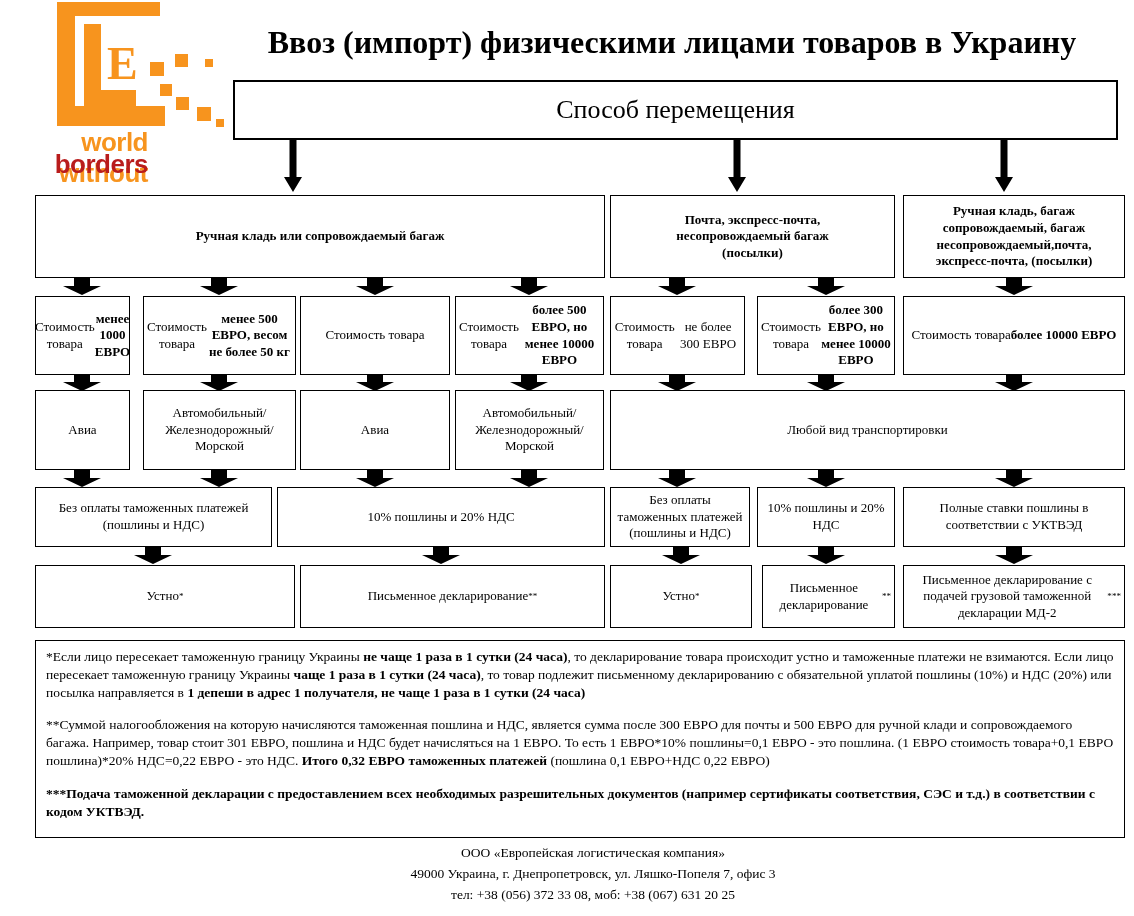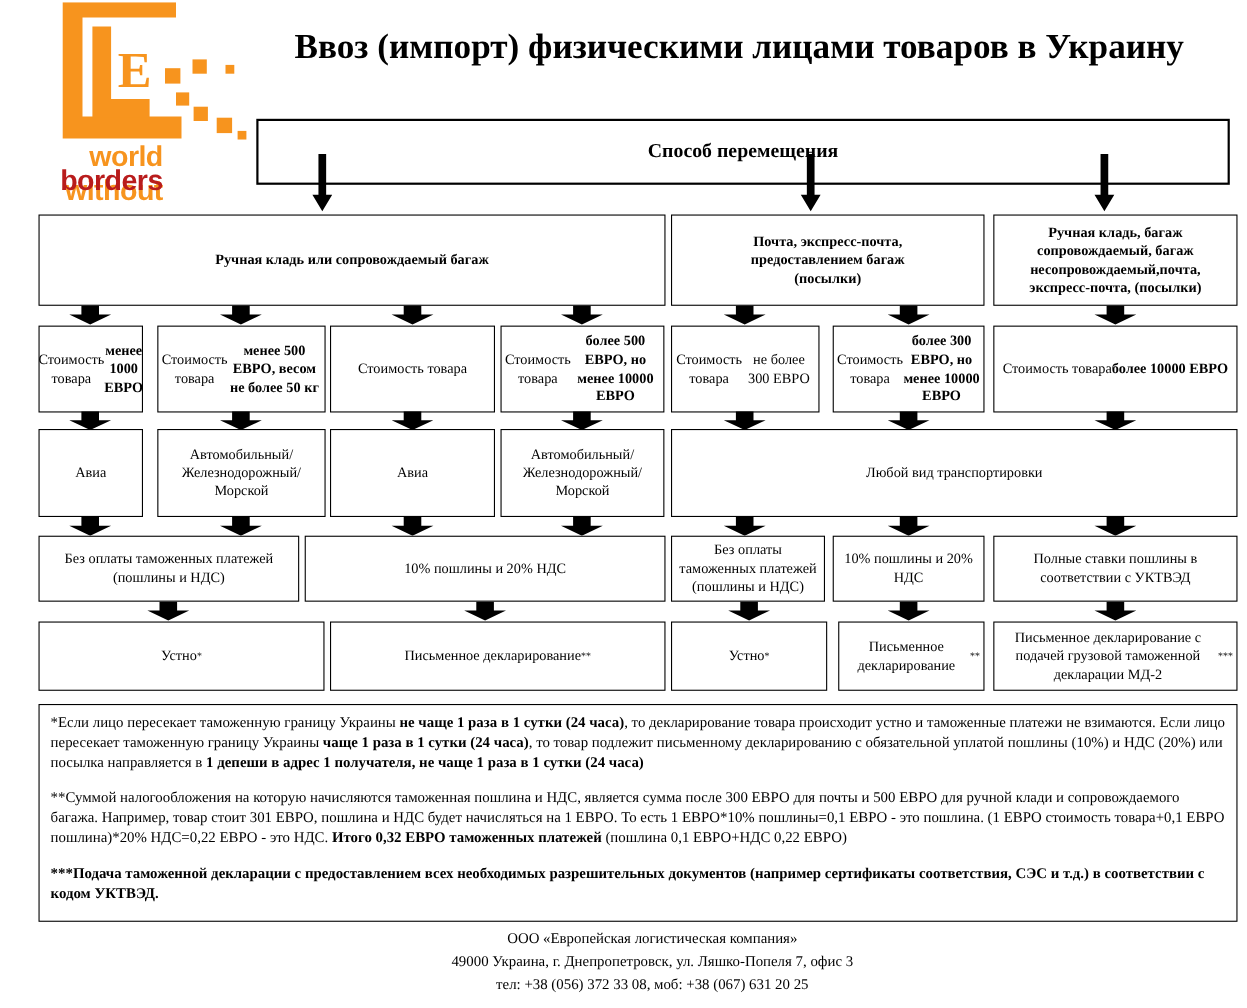--- a/index.html
+++ b/index.html
@@ -3,21 +3,21 @@
 <meta charset="utf-8">
 <style>
   html,body{margin:0;padding:0;background:#fff;}
   .page{position:relative;width:1134px;height:916px;background:#fff;overflow:hidden;
         font-family:"Liberation Serif",serif;color:#000;}
   .title{position:absolute;left:212px;top:24px;width:920px;text-align:center;
          font-size:32px;font-weight:bold;}
   .box{position:absolute;box-sizing:border-box;border:1.5px solid #000;background:#fff;
        display:flex;align-items:center;justify-content:center;text-align:center;
        font-size:13px;line-height:1.28;padding:3px;white-space:pre-line;}
-  .box.hdr{font-size:18px;font-weight:bold;border-width:2px;margin-top:28px;}
+  .box.hdr{font-size:26px;font-weight:normal;border-width:2px;}
   .box.bold{font-weight:bold;}
   .ar{position:absolute;overflow:visible;}
   sup{font-size:0.7em;}
   .logo-svg{position:absolute;left:45px;top:2px;}
   .tagline{position:absolute;text-align:right;font-family:"Liberation Sans",sans-serif;
            font-weight:bold;font-size:26px;letter-spacing:-0.5px;}
   .notes{position:absolute;left:35px;top:640px;width:1090px;height:198px;
          box-sizing:border-box;border:1.5px solid #000;padding:7px 10px;}
   .notes p{margin:0 0 15px 0;font-size:13.5px;line-height:1.32;text-align:left;}
   .notes p:last-child{margin-bottom:0;}
@@ -64,21 +64,21 @@
     </svg>
   <svg class="ar" style="left:728px;top:140px" width="18" height="52" viewBox="0 0 18 52">
       <use href="#arw-l"></use>
     </svg>
   <svg class="ar" style="left:995px;top:140px" width="18" height="52" viewBox="0 0 18 52">
       <use href="#arw-l"></use>
     </svg>
 
   <div class="box bold" style="left:35px;top:195px;width:570px;height:83px">Ручная кладь или сопровождаемый багаж</div>
   <div class="box bold" style="left:610px;top:195px;width:285px;height:83px">Почта, экспресс-почта,
-предоставлением багаж
+несопровождаемый багаж
 (посылки)</div>
   <div class="box bold" style="left:903px;top:195px;width:222px;height:83px">Ручная кладь, багаж
 сопровождаемый, багаж
 несопровождаемый,почта,
 экспресс-почта, (посылки)</div>
 
   <svg class="ar" style="left:63px;top:278px" width="38" height="17" viewBox="0 0 38 17">
       <use href="#arw-s"></use>
     </svg>
   <svg class="ar" style="left:200px;top:278px" width="38" height="17" viewBox="0 0 38 17">

